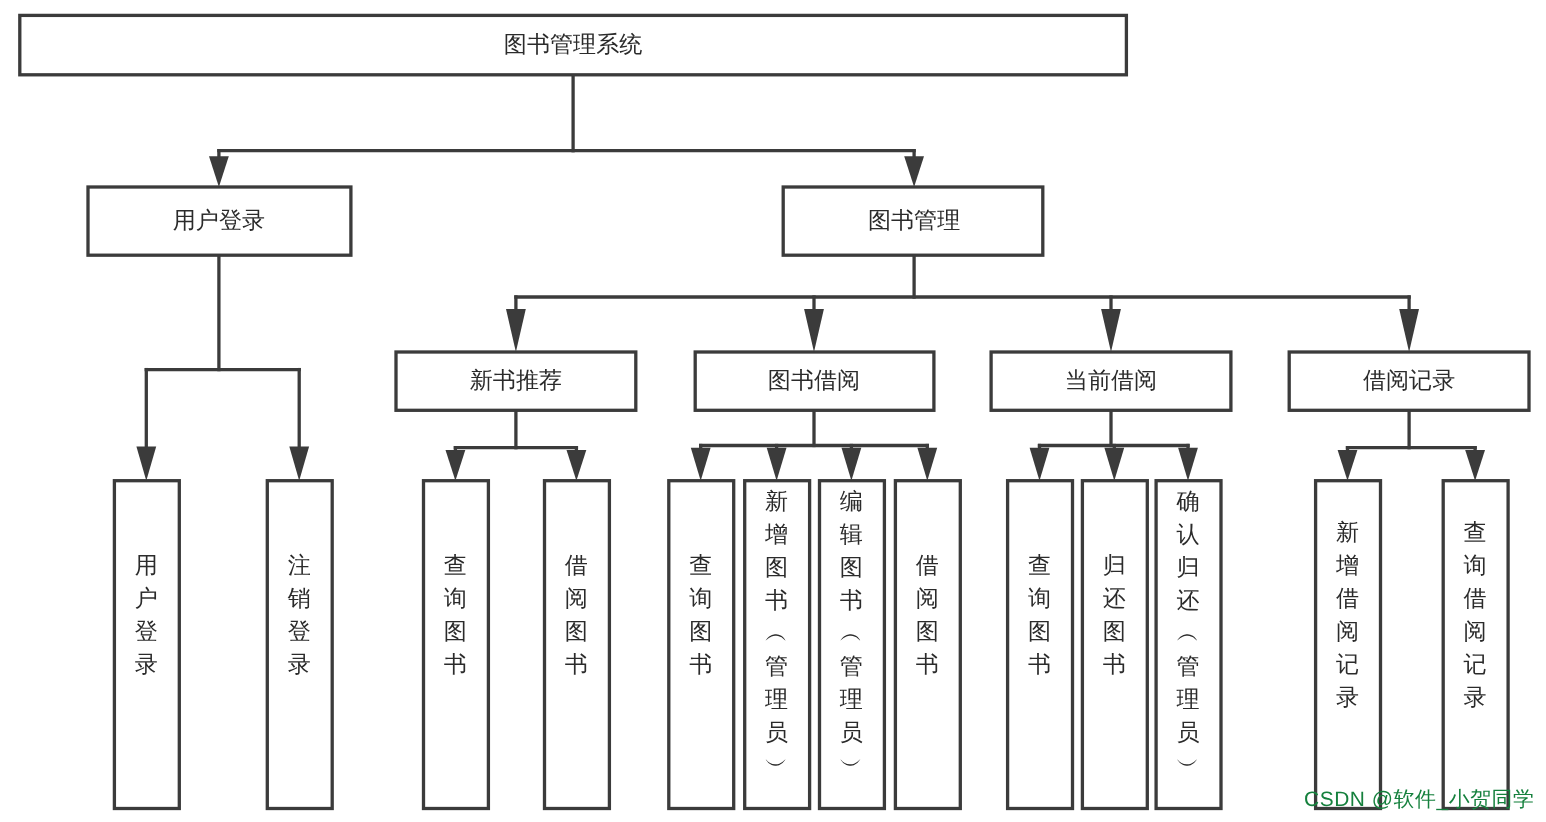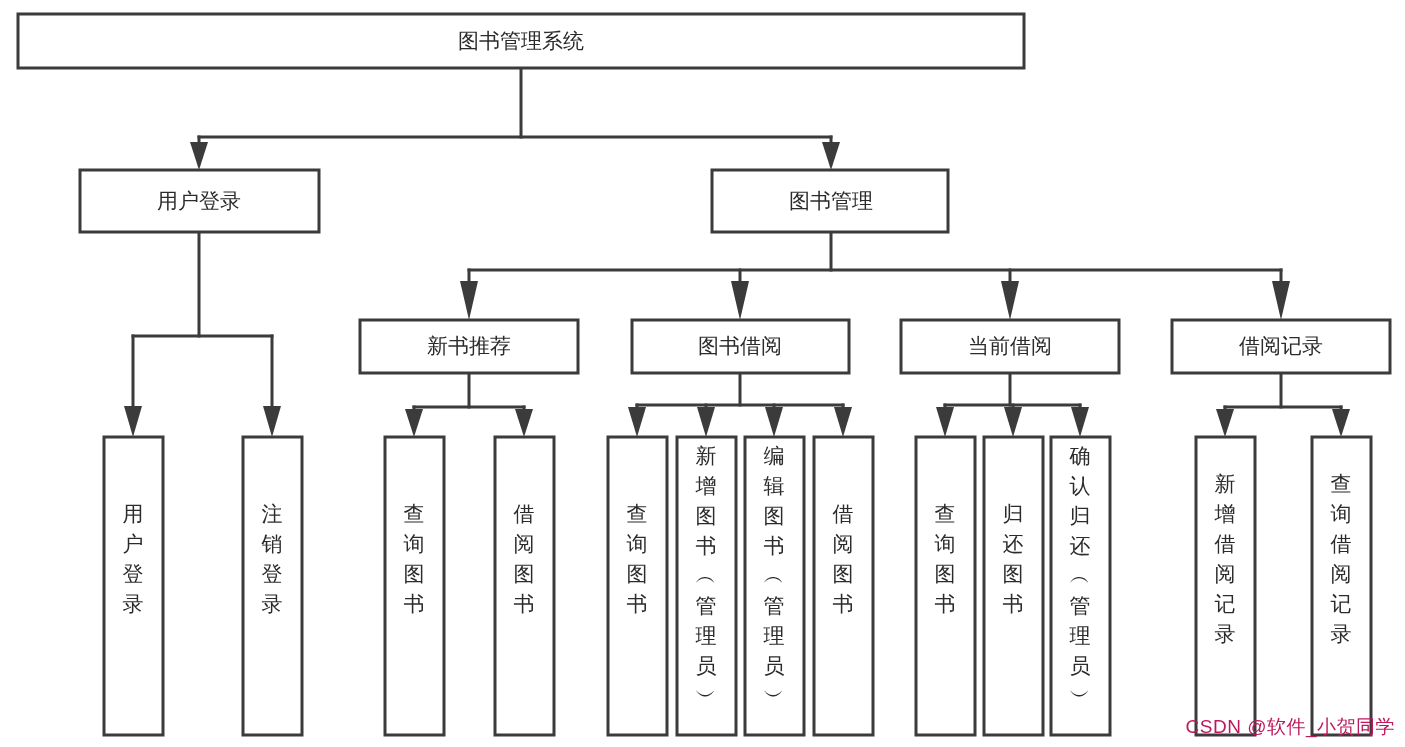--- a/index.html
+++ b/index.html
@@ -52,21 +52,21 @@
     font-size: 21px;
     fill: #2b2b2b;
     text-anchor: middle;
   }
   .watermark-text {
     position: absolute;
     right: 10px;
     bottom: 7px;
     font-family: "Liberation Sans", "DejaVu Sans", sans-serif;
     font-size: 19px;
-    color: #be185d;
+    color: #15803d;
     letter-spacing: 0.5px;
     white-space: nowrap;
     user-select: none;
   }
 </style>
 </head>
 <body>
 
 <div id="diagram-root">
   <svg class="flow" viewBox="0 0 1405 747" xmlns="http://www.w3.org/2000/svg">

